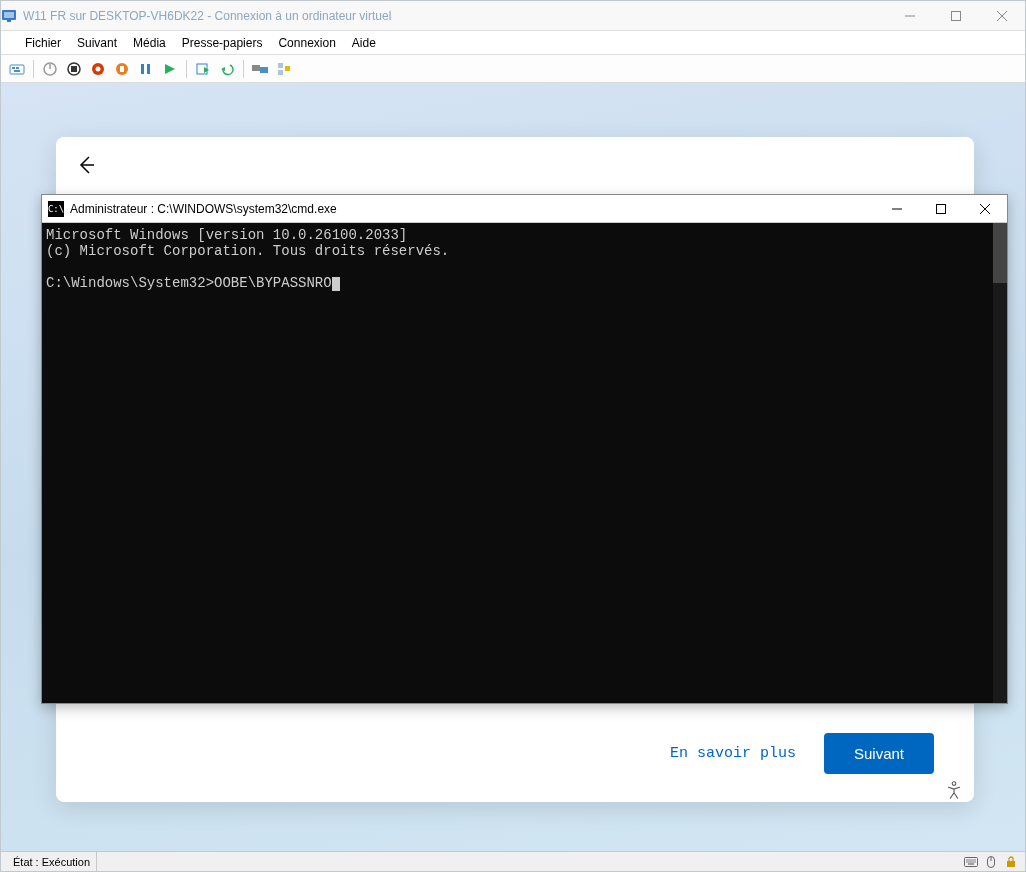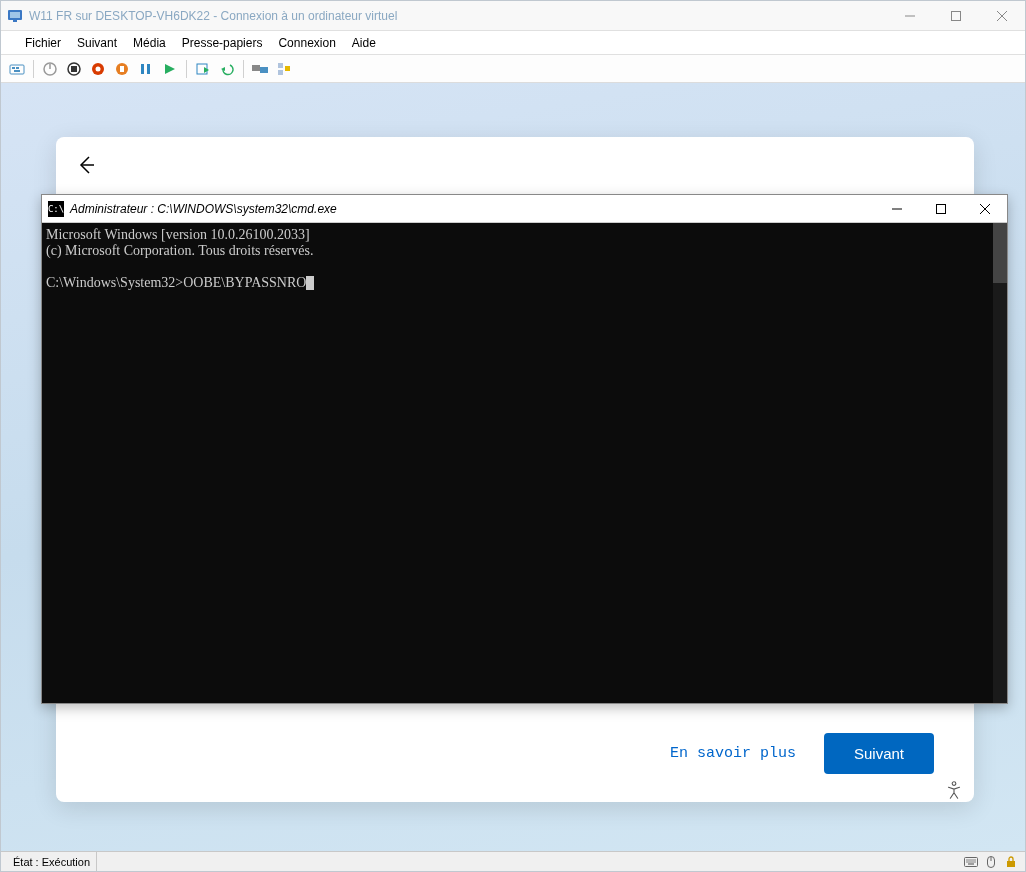--- a/index.html
+++ b/index.html
@@ -1,20 +1,20 @@
 <!DOCTYPE html>
 <html><head>
 <meta charset="utf-8">
 <style>
 * { margin: 0; padding: 0; box-sizing: border-box; }
 body { font-family: "Segoe UI", sans-serif; overflow: hidden; width: 1026px; height: 872px; }
 
 .outer-window { width: 1026px; height: 872px; background: #f0f0f0; border: 1px solid #c0c8d0; display: flex; flex-direction: column; position: relative; }
 
-.titlebar { height: 30px; background: #f8f8f8; display: flex; align-items: center; padding-left: 6px; border-bottom: 1px solid #e0e0e0; }
+.titlebar { height: 30px; background: #f8f8f8; display: flex; align-items: center; border-bottom: 1px solid #e0e0e0; }
 .titlebar .appicon { width: 16px; height: 16px; margin-right: 6px; display: flex; align-items: center; justify-content: center; }
 .titlebar .title-text { font-size: 12px; color: #8aa8c2; flex: 1; }
 .titlebar .win-controls { display: flex; }
 .titlebar .win-btn { width: 46px; height: 30px; display: flex; align-items: center; justify-content: center; color: #888; font-size: 14px; cursor: pointer; }
 
 .menubar { height: 24px; background: #fff; display: flex; align-items: center; padding: 0 24px; gap: 16px; font-size: 12px; border-bottom: 1px solid #e0e0e0; }
 .menubar span { cursor: pointer; color: #000; }
 
 .toolbar { height: 28px; background: #fdfdfd; display: flex; align-items: center; padding: 0 6px; gap: 4px; border-bottom: 1px solid #dcdcdc; }
 .toolbar .tb-btn { width: 20px; height: 20px; display: flex; align-items: center; justify-content: center; cursor: pointer; border-radius: 2px; }
@@ -27,26 +27,26 @@
 
 .oobe-footer { position: absolute; right: 40px; bottom: 28px; display: flex; align-items: center; gap: 28px; }
 .oobe-link { color: #0066cc; font-size: 15px; cursor: pointer; font-family: Liberation Mono, monospace; }
 .oobe-primary { background: #0067c0; color: #fff; border: none; padding: 12px 30px; font-size: 15px; border-radius: 4px; cursor: pointer; }
 
 .accessibility { position: absolute; right: 60px; bottom: 44px; font-size: 22px; color: #555; cursor: pointer; }
 
 .cmd-window { position: absolute; left: 40px; top: 111px; width: 967px; height: 510px; background: #fff; border: 1px solid #888; box-shadow: 0 4px 12px rgba(0,0,0,0.25); display: flex; flex-direction: column; }
 .cmd-titlebar { height: 28px; background: #fff; color: #000; display: flex; align-items: center; padding-left: 6px; border-bottom: 1px solid #ccc; }
 .cmd-icon { width: 16px; height: 16px; background: #000; color: #fff; font-size: 9px; font-family: "Consolas", monospace; display:flex; align-items:center; justify-content:center; margin-right: 6px; }
-.cmd-title-text { font-size: 12px; flex: 1; font-style: italic; }
+.cmd-title-text { font-size: 12px; flex: 1; }
 .cmd-controls { display: flex; }
 .cmd-cbtn { width: 44px; height: 28px; display: flex; align-items: center; justify-content: center; font-size: 12px; cursor: pointer; }
 
 .cmd-body { flex: 1; background: #0c0c0c; position: relative; overflow: hidden; }
-.cmd-text { position: absolute; left: 4px; top: 4px; font-family: Liberation Serif, serif; font-size: 14px; line-height: 16px; color: #cccccc; white-space: pre; }
+.cmd-text { position: absolute; left: 4px; top: 4px; font-family: Liberation Mono, monospace; font-size: 14px; line-height: 16px; color: #cccccc; white-space: pre; }
 .cmd-scrollbar { position: absolute; right: 0; top: 0; width: 14px; height: 100%; background: #1a1a1a; }
 .cmd-thumb { position: absolute; right: 0; top: 0; width: 14px; height: 60px; background: #444; }
 
 .cursor { display: inline-block; width: 8px; height: 14px; background: #cccccc; vertical-align: text-bottom; margin-left: 0; animation: blink 1s step-start infinite; }
 @keyframes blink { 50% { opacity: 0; } }
 
 .statusbar { height: 20px; background: #f0f0f0; border-top: 1px solid #c8c8c8; display: flex; align-items: center; font-size: 11px; padding: 0 6px; }
 .statusbar .panel { padding: 8px 6px; border-right: 1px solid #c8c8c8; height: 100%; display: flex; align-items: center; }
 .statusbar .spacer { flex: 1; }
 .statusbar .indicator { width: 16px; height: 14px; margin-left: 4px; display: flex; align-items: center; justify-content: center; color: #666; font-size: 12px; }

